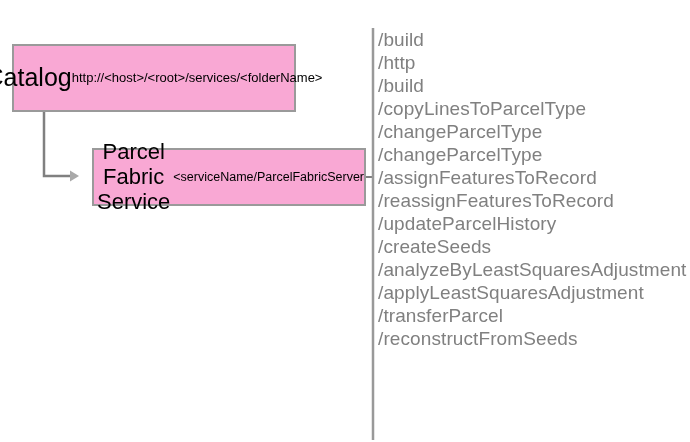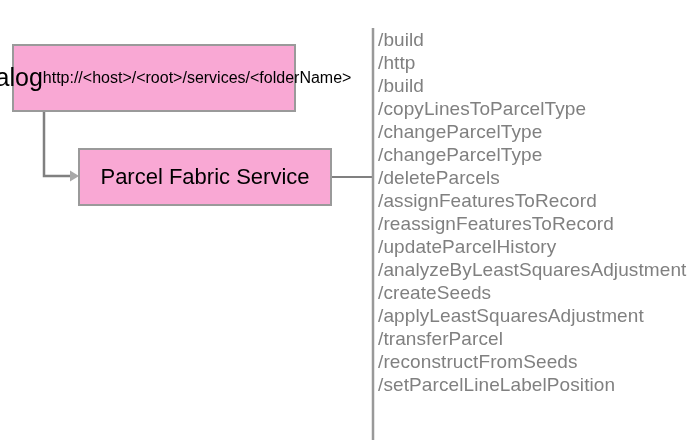--- a/index.html
+++ b/index.html
@@ -44,40 +44,40 @@
     text-align: center;
     line-height: 1.15;
   }
   #catalog-node {
     left: 12px;
     top: 44px;
     width: 284px;
     height: 68px;
   }
   #parcel-fabric-service-node {
-    left: 78px;
+    left: 92px;
     top: 148px;
-    width: 254px;
+    width: 274px;
     height: 58px;
   }
   .node-title {
     color: #000000;
     font-weight: 400;
   }
   #catalog-node .node-title {
     font-size: 25px;
     margin-bottom: 2px;
   }
   #parcel-fabric-service-node .node-title {
     font-size: 22px;
     margin-bottom: 1px;
   }
   .node-subtitle {
     color: #000000;
-    font-size: 16px;
+    font-size: 13px;
     white-space: nowrap;
   }
   #parcel-fabric-service-node .node-subtitle {
     font-size: 12.5px;
   }
   
   #operations-list {
     position: absolute;
     left: 378px;
     top: 28px;
@@ -109,34 +109,33 @@
     <path d="M 373 28 L 373 440" fill="none" stroke="#999999" stroke-width="2.5"></path>
   </svg>
 
   <div class="node-box" id="catalog-node">
     <div class="node-title">Catalog</div>
     <div class="node-subtitle">http://&lt;host&gt;/&lt;root&gt;/services/&lt;folderName&gt;</div>
   </div>
 
   <div class="node-box" id="parcel-fabric-service-node">
     <div class="node-title">Parcel Fabric Service</div>
+    <div class="node-subtitle">&lt;serviceName/ParcelFabricServer</div>
   </div>
 
   <ul id="operations-list">
       <li class="operation-item">/build</li>
       <li class="operation-item">/http</li>
       <li class="operation-item">/build</li>
       <li class="operation-item">/copyLinesToParcelType</li>
       <li class="operation-item">/changeParcelType</li>
       <li class="operation-item">/changeParcelType</li>
-      <li class="operation-item">/deleteParcels</li>
       <li class="operation-item">/assignFeaturesToRecord</li>
       <li class="operation-item">/reassignFeaturesToRecord</li>
       <li class="operation-item">/updateParcelHistory</li>
+      <li class="operation-item">/createSeeds</li>
       <li class="operation-item">/analyzeByLeastSquaresAdjustment</li>
-      <li class="operation-item">/createSeeds</li>
       <li class="operation-item">/applyLeastSquaresAdjustment</li>
       <li class="operation-item">/transferParcel</li>
       <li class="operation-item">/reconstructFromSeeds</li>
-      <li class="operation-item">/setParcelLineLabelPosition</li>
     </ul>
 
 </div>
 
 </body></html>

